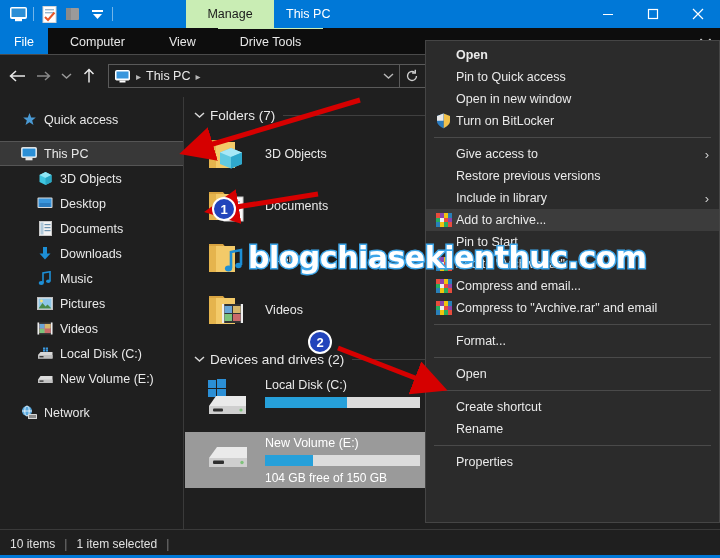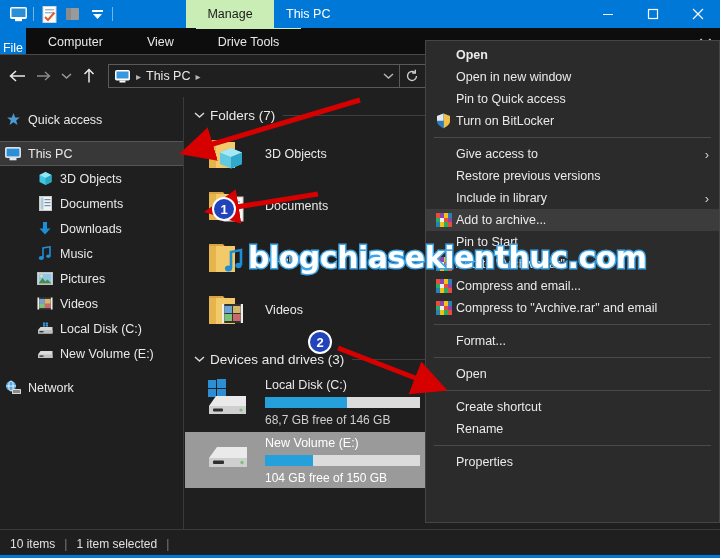--- a/index.html
+++ b/index.html
@@ -54,21 +54,21 @@
     position: absolute; top: 28px; left: 0;
     width: 720px; height: 27px;
     background: #0d0d0d;
     display: flex; align-items: stretch;
   }
   .tab {
     display: flex; align-items: center; justify-content: center;
     font-size: 12.5px; color: #e8e8e8;
     padding: 0 22px;
   }
-  .tab.file { background: #0078d7; color: #fff; width: 26px; padding: 0; align-items: flex-end; }
+  .tab.file { background: #0078d7; color: #fff; width: 48px; padding: 0; }
   .tab.under-ctx { border-top: 1px solid #c9edb4; }
   .ribbon-chevron {
     position: absolute; right: 8px; top: 0; height: 27px;
     display: flex; align-items: center;
   }
   .ribbon-bottom-line {
     position: absolute; top: 54px; left: 0; width: 720px; height: 1px;
     background: #4a4a4a;
   }
 
@@ -103,21 +103,21 @@
   .sidebar {
     position: absolute; top: 97px; left: 0;
     width: 184px; height: 432px;
     background: #1f1f1f;
     border-right: 1px solid #3a3a3a;
     padding-top: 10px;
   }
   .nav-item {
     height: 25px; display: flex; align-items: center;
     color: #e9e9e9; font-size: 12.5px;
-    padding-left: 2px;
+    padding-left: 18px;
   }
   .nav-item.indent { padding-left: 34px; }
   .nav-item.selected { background: #383838; border-top:1px solid #555; border-bottom:1px solid #555; }
   .nav-ico { width: 22px; display: flex; align-items: center; justify-content: center; flex: 0 0 22px; }
   .nav-label { padding-left: 4px; white-space: nowrap; }
   .nav-gap { height: 9px; }
 
   
   .content {
     position: absolute; top: 97px; left: 185px;
@@ -373,20 +373,30 @@
       <span class="nav-ico">
         <svg width="15" height="15" viewBox="0 0 15 15">
           <path d="M7.5 1 L13.5 4 L13.5 11 L7.5 14 L1.5 11 L1.5 4 Z" fill="#3fc6e0"></path>
           <path d="M7.5 1 L13.5 4 L7.5 7 L1.5 4 Z" fill="#8fe6f4"></path>
           <path d="M7.5 7 L13.5 4 L13.5 11 L7.5 14 Z" fill="#2aa7c4"></path>
         </svg>
       </span>
       <span class="nav-label">3D Objects</span>
     </div>
 
+    <div class="nav-item indent">
+      <span class="nav-ico">
+        <svg width="16" height="13" viewBox="0 0 16 13">
+          <rect x="0.5" y="0.5" width="15" height="10.5" rx="1" fill="#dbdbdb"></rect>
+          <rect x="1.5" y="1.5" width="13" height="8.5" fill="#3a97dd"></rect>
+          <rect x="2.5" y="6" width="11" height="4" fill="#2b7cc0"></rect>
+        </svg>
+      </span>
+      <span class="nav-label">Desktop</span>
+    </div>
 
     <div class="nav-item indent">
       <span class="nav-ico">
         <svg width="13" height="15" viewBox="0 0 13 15">
           <rect x="0.5" y="0.5" width="12" height="14" fill="#f2f2f2" stroke="#c9c9c9"></rect>
           <rect x="1.5" y="1.5" width="3" height="12" fill="#b0c9da"></rect>
           <rect x="5.5" y="3" width="6" height="1.2" fill="#6b93b0"></rect>
           <rect x="5.5" y="6" width="6" height="1.2" fill="#6b93b0"></rect>
           <rect x="5.5" y="9" width="6" height="1.2" fill="#6b93b0"></rect>
         </svg>
@@ -556,21 +566,21 @@
           <rect x="33.8" y="14" width="2.2" height="19" fill="#eee"></rect>
         </svg>
       </span>
       <span class="tile-name">Videos</span>
     </div>
 
     <div class="group-header" style="margin-top:10px;">
       <svg width="11" height="8" viewBox="0 0 11 8">
           <path d="M1 2 L5.5 6 L10 2" stroke="#d8d8d8" stroke-width="1.5" fill="none"></path>
         </svg>
-      <span class="group-title">Devices and drives (3)</span>
+      <span class="group-title">Devices and drives (2)</span>
       <span class="group-rule"></span>
     </div>
 
     <div class="drive-tile">
       <span class="tile-ico">
         <svg width="48" height="44" viewBox="0 0 48 44">
           <rect x="3" y="4" width="8" height="8" fill="#2b8fd6"></rect>
           <rect x="12" y="3" width="9" height="9" fill="#2b8fd6"></rect>
           <rect x="3" y="13" width="8" height="8" fill="#2b8fd6"></rect>
           <rect x="12" y="13" width="9" height="9" fill="#2b8fd6"></rect>
@@ -578,21 +588,20 @@
           <rect x="4" y="30" width="37" height="8" fill="#cfcfcf"></rect>
           <rect x="8" y="32.5" width="10" height="3" rx="1" fill="#2f2f2f"></rect>
           <circle cx="36" cy="34" r="1.6" fill="#7ec27a"></circle>
         </svg>
       </span>
       <div class="drive-body">
         <div class="drive-name">Local Disk (C:)</div>
         <div class="bar-track">
           <div class="bar-fill" style="width:53%"></div>
         </div>
-        <div class="drive-sub">68,7 GB free of 146 GB</div>
       </div>
     </div>
 
     <div class="drive-tile selected">
       <span class="tile-ico">
         <svg width="48" height="40" viewBox="0 0 48 40">
           <path d="M4 22 L12 11 L42 11 L42 31 L4 31 Z" fill="#eaeaea"></path>
           <rect x="4" y="22" width="38" height="9" fill="#cfcfcf"></rect>
           <rect x="8" y="24.5" width="11" height="3.5" rx="1" fill="#2f2f2f"></rect>
           <circle cx="37" cy="26.5" r="1.7" fill="#7ec27a"></circle>
@@ -609,25 +618,25 @@
   </div>
 
   <div class="ctxmenu">
 
     <div class="mi bold">
       <span class="mi-ico"></span>
       <span class="mi-label">Open</span>
     </div>
     <div class="mi">
       <span class="mi-ico"></span>
+      <span class="mi-label">Pin to Quick access</span>
+    </div>
+    <div class="mi">
+      <span class="mi-ico"></span>
       <span class="mi-label">Open in new window</span>
-    </div>
-    <div class="mi">
-      <span class="mi-ico"></span>
-      <span class="mi-label">Pin to Quick access</span>
     </div>
     <div class="mi">
       <span class="mi-ico">
         <svg width="15" height="16" viewBox="0 0 15 16">
           <path d="M7.5 0.5 L14 3 L14 8 C14 12 7.5 15.5 7.5 15.5 C7.5 15.5 1 12 1 8 L1 3 Z" fill="#1f4e79"></path>
           <path d="M7.5 0.5 L14 3 L14 8 C14 11 11 13.5 7.5 15.3 Z" fill="#f0c04a"></path>
           <path d="M7.5 0.5 L1 3 L1 8 C1 11 4 13.5 7.5 15.3 Z" fill="#2b7cc0"></path>
           <path d="M1 3 L7.5 0.5 L7.5 7.8 L1 7.8 Z" fill="#e8e8e8"></path>
         </svg>
       </span>

